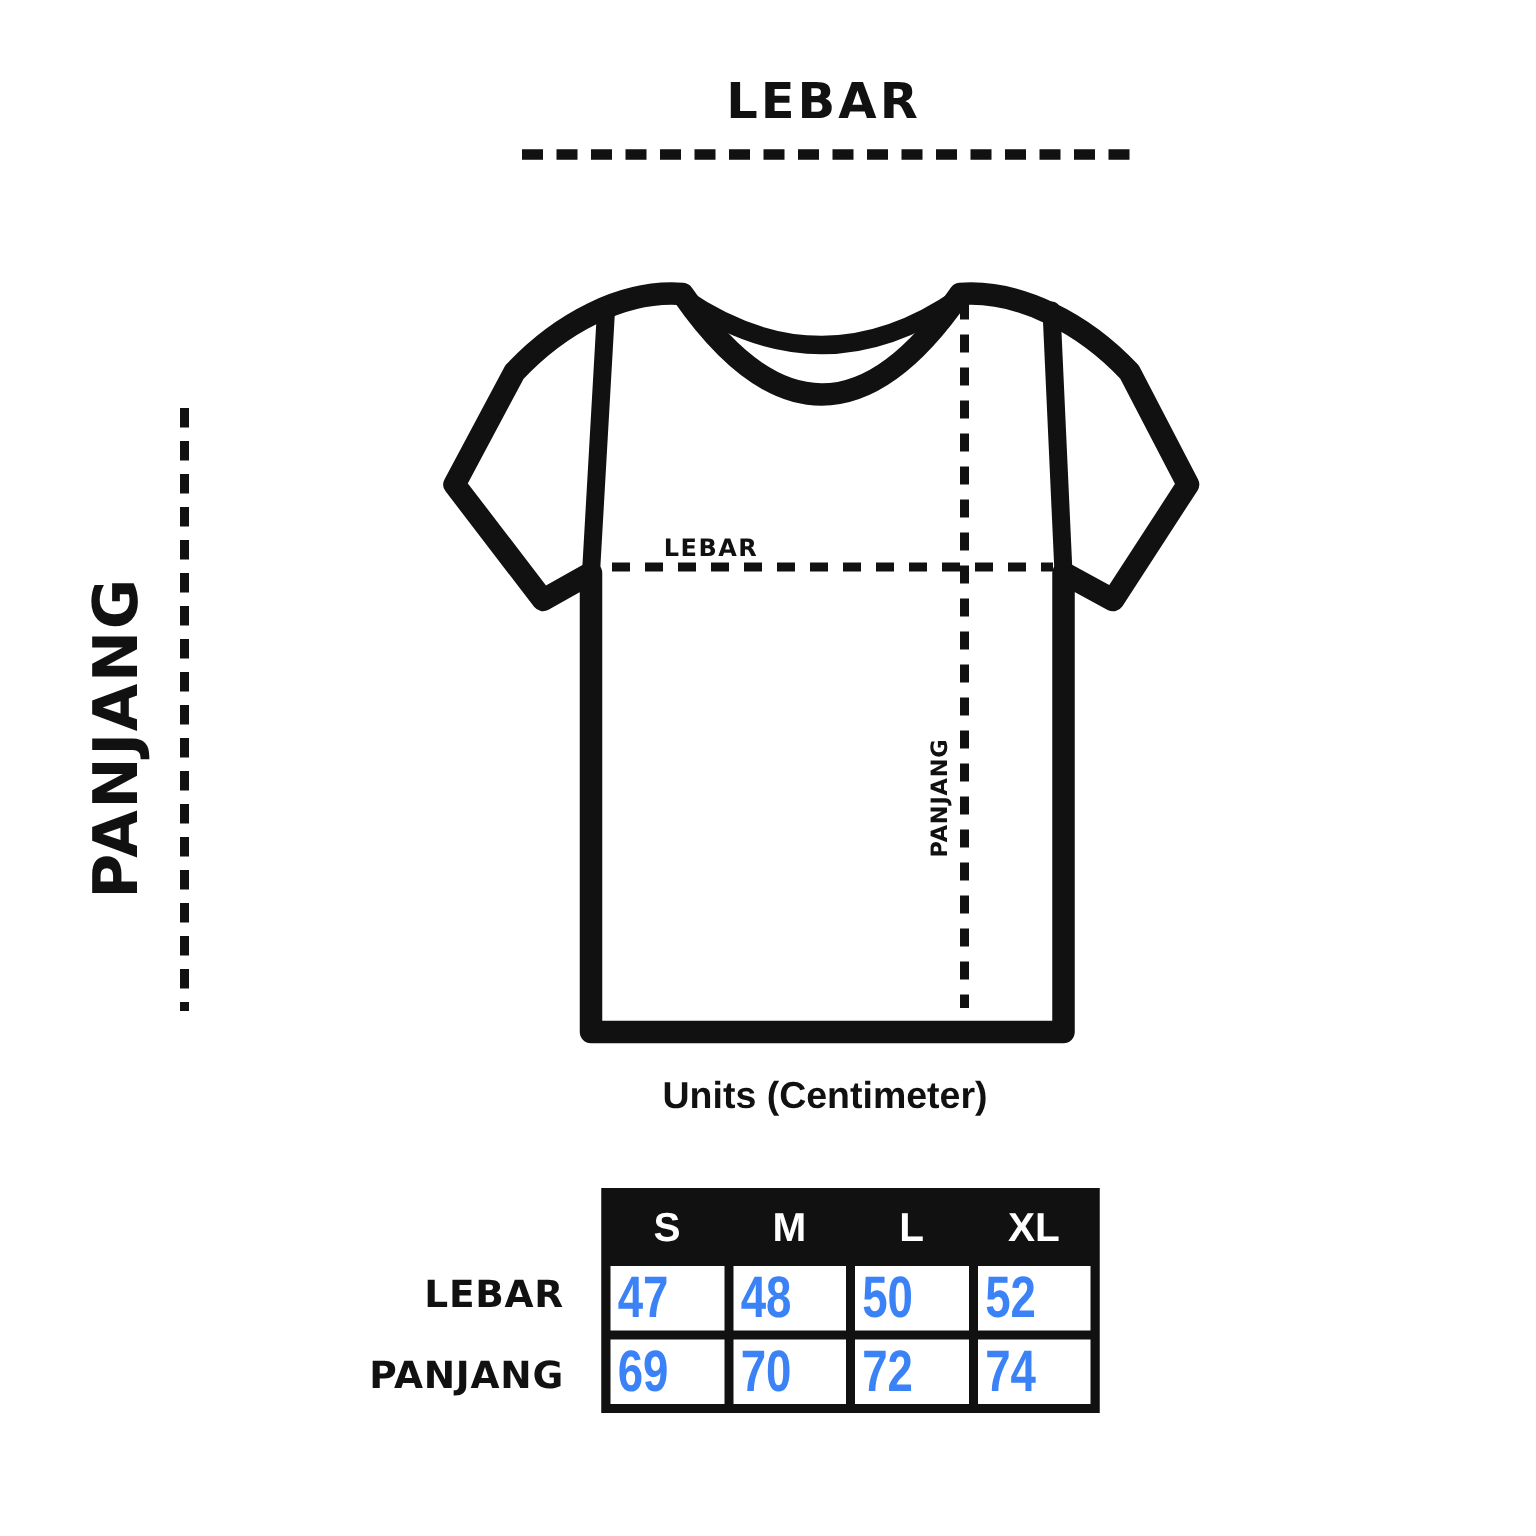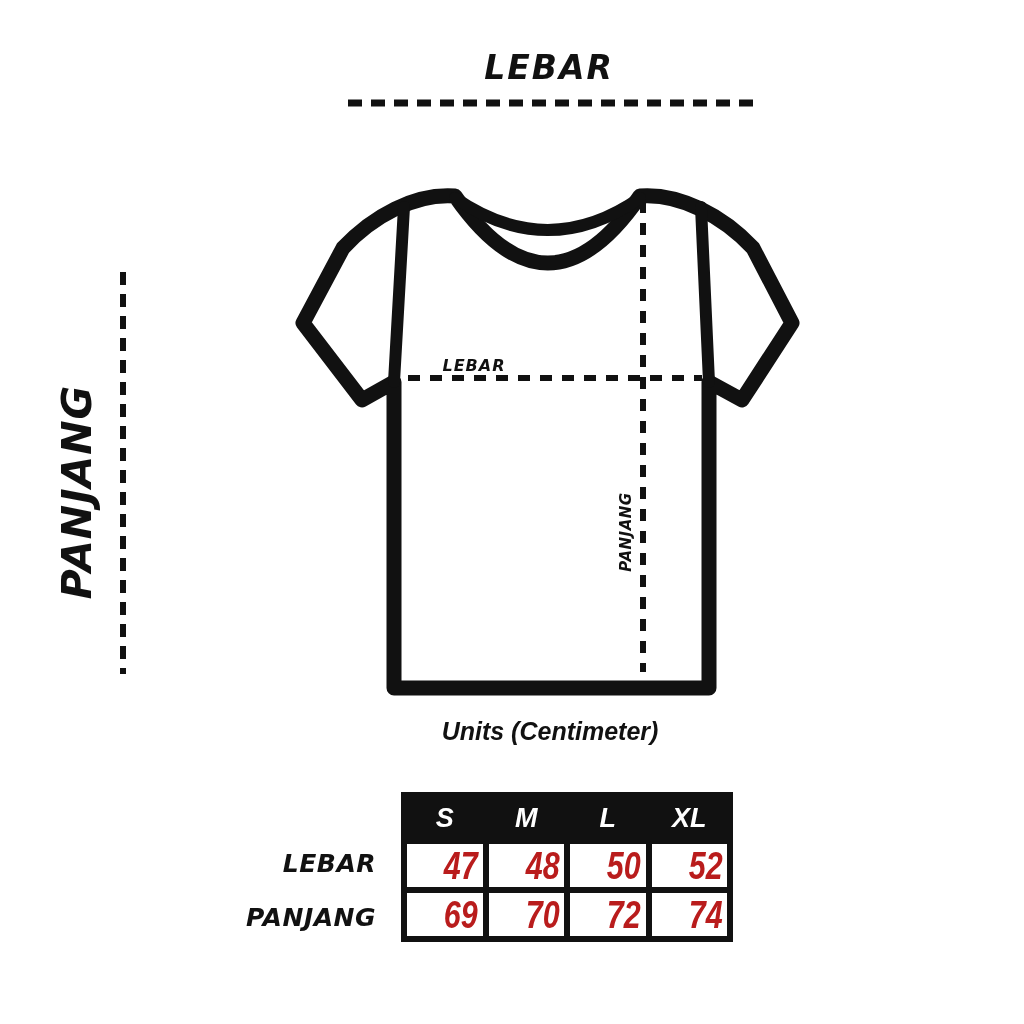--- a/index.html
+++ b/index.html
@@ -4,21 +4,20 @@
 <style>
   html, body { margin: 0; padding: 0; background: #ffffff; }
   #canvas {
     position: relative;
     width: 892px;
     height: 1024px;
     background: #ffffff;
     overflow: hidden;
     font-family: "DejaVu Sans", sans-serif;
     color: #111111;
-    font-style: italic;
   }
   #diagram-svg { position: absolute; left: 0; top: 0; }
 
   .abs { position: absolute; }
 
   .heavy {
     font-family: "DejaVu Sans", sans-serif;
     font-weight: bold;
     color: #111111;
     white-space: nowrap;
@@ -85,22 +84,22 @@
   .size-table .hcell {
     background: #111111;
     color: #ffffff;
     display: flex; align-items: center; justify-content: center;
     font-family: "Liberation Sans", sans-serif;
     font-weight: bold;
     font-size: 27px;
   }
   .size-table .vcell {
     background: #ffffff;
-    color: #b91c1c;
-    display: flex; align-items: center; justify-content: flex-end;
+    color: #3b82f6;
+    display: flex; align-items: center; justify-content: flex-start;
   }
   .size-table .vcell span {
     font-family: "Liberation Sans", sans-serif;
     font-weight: bold;
     font-size: 39px;
     line-height: 1;
     transform: scaleX(0.78);
     display: inline-block;
   }
 </style>

